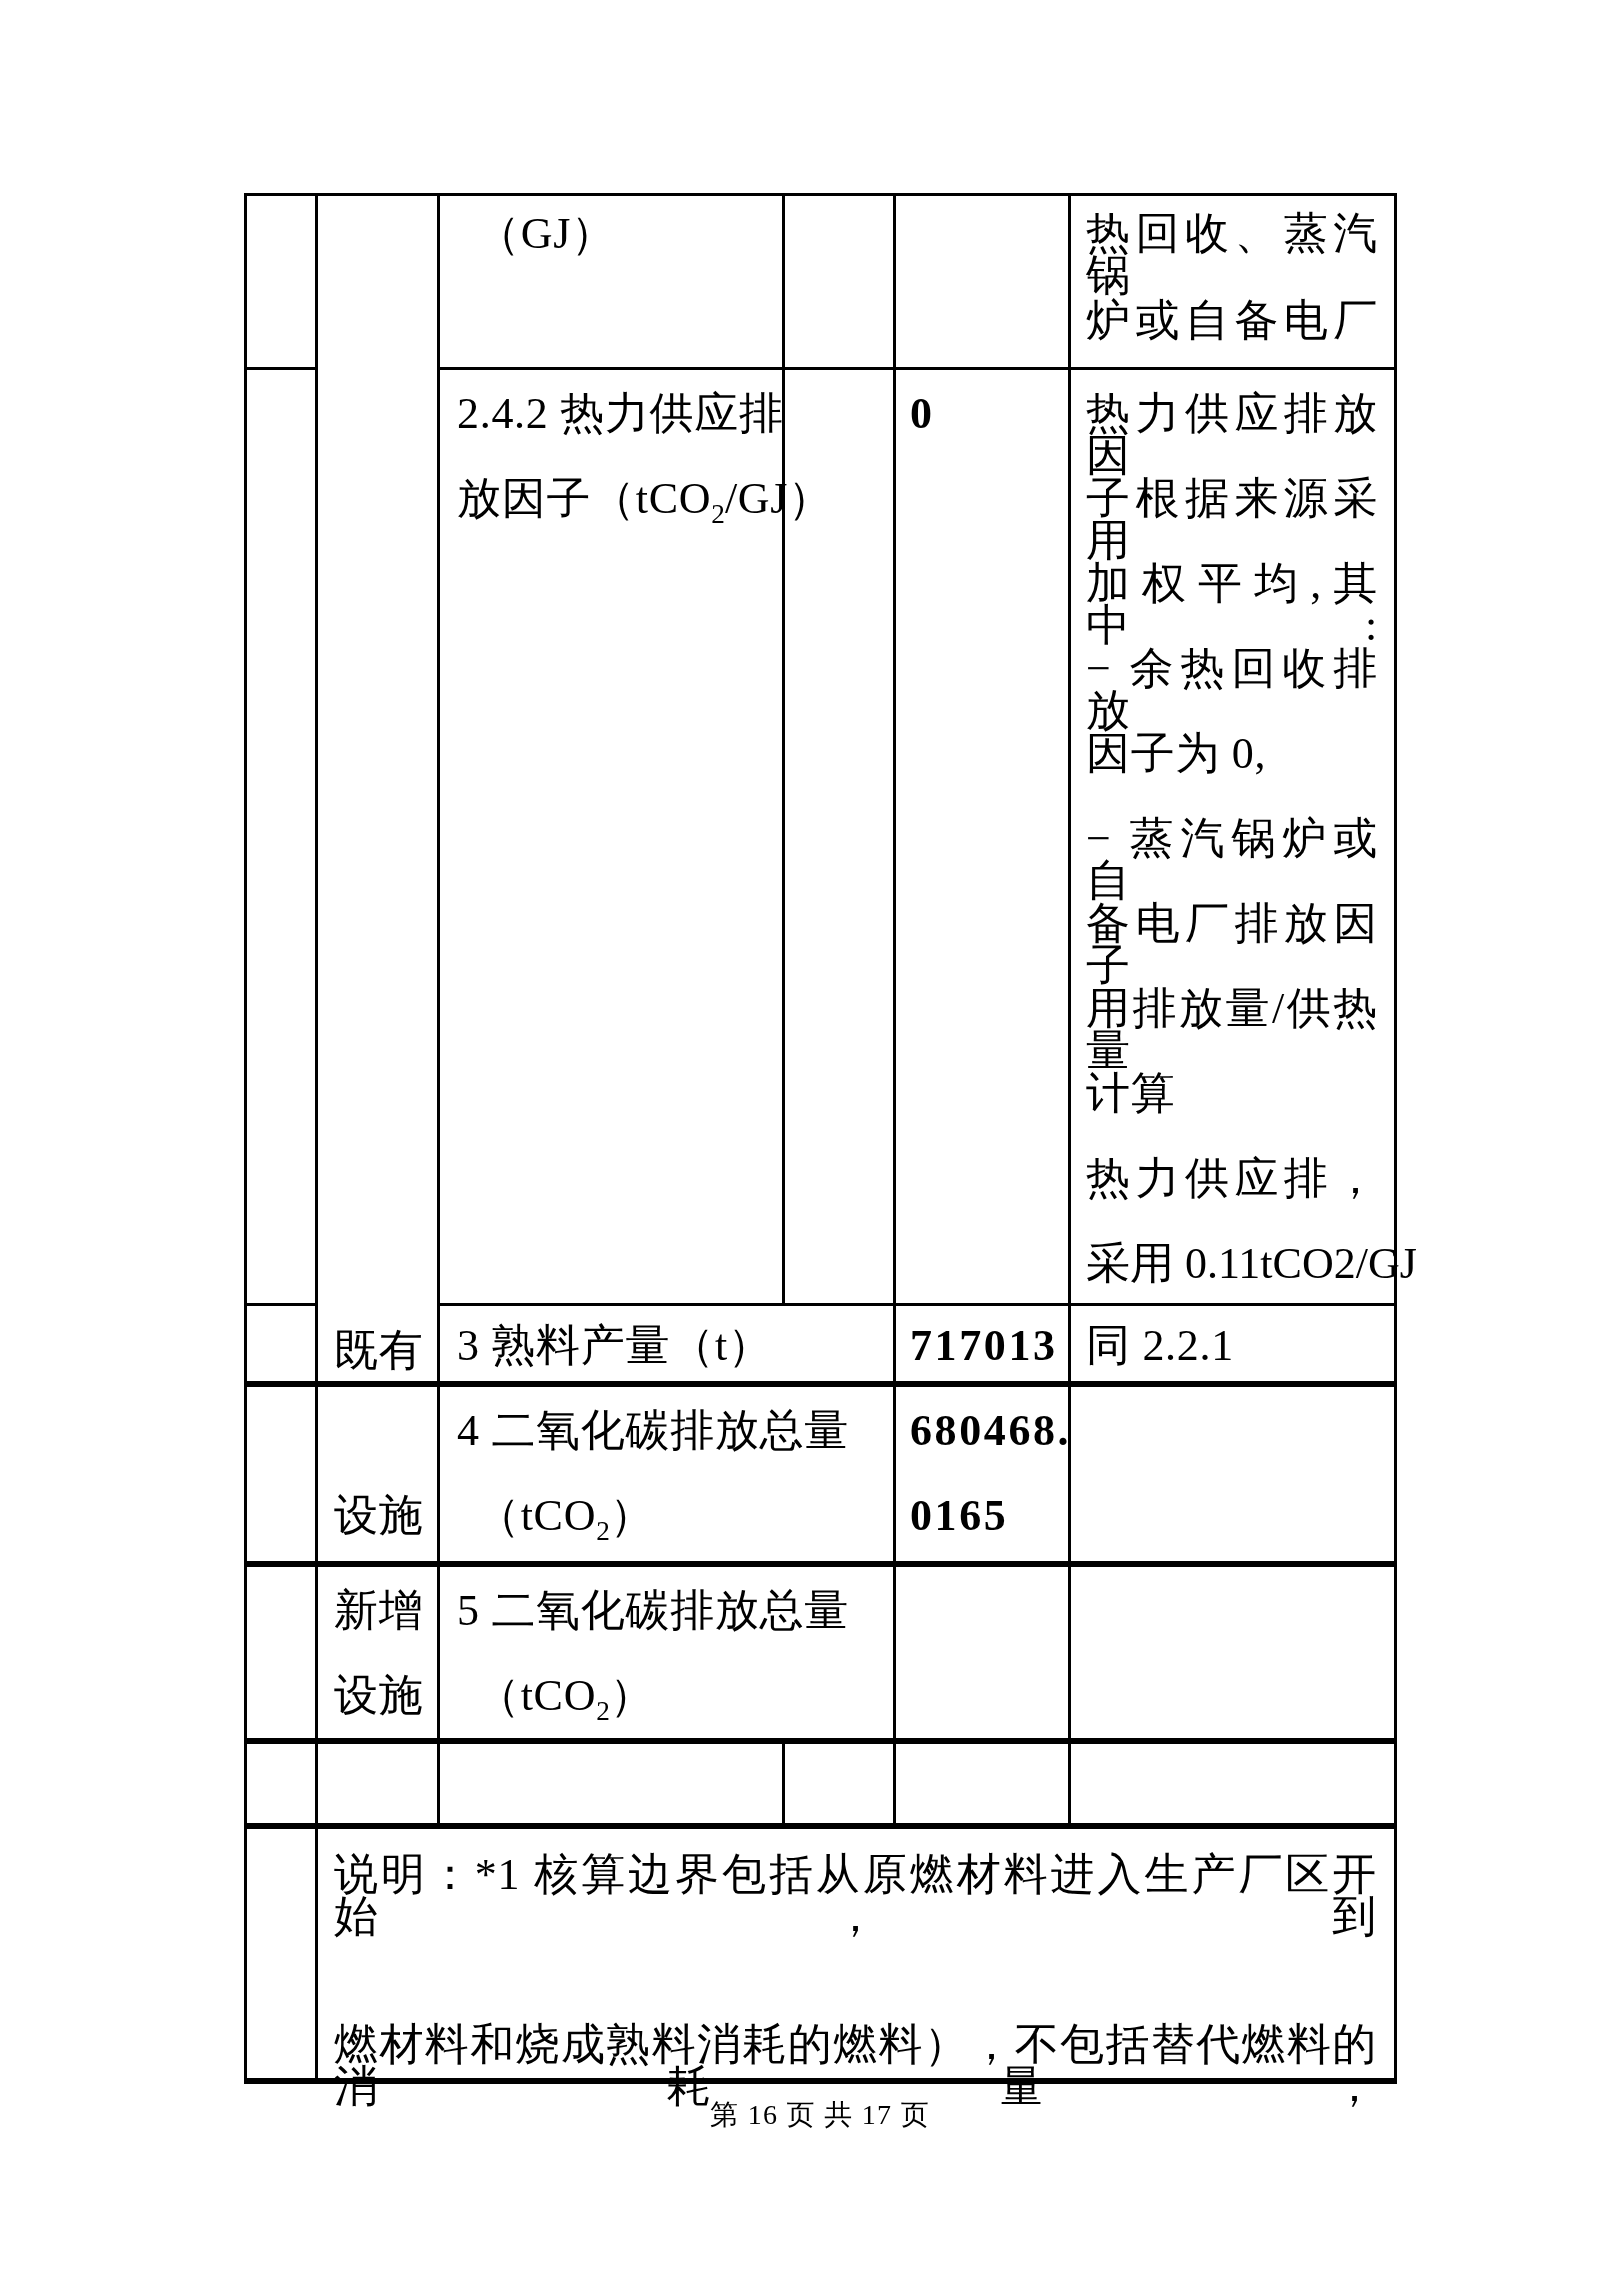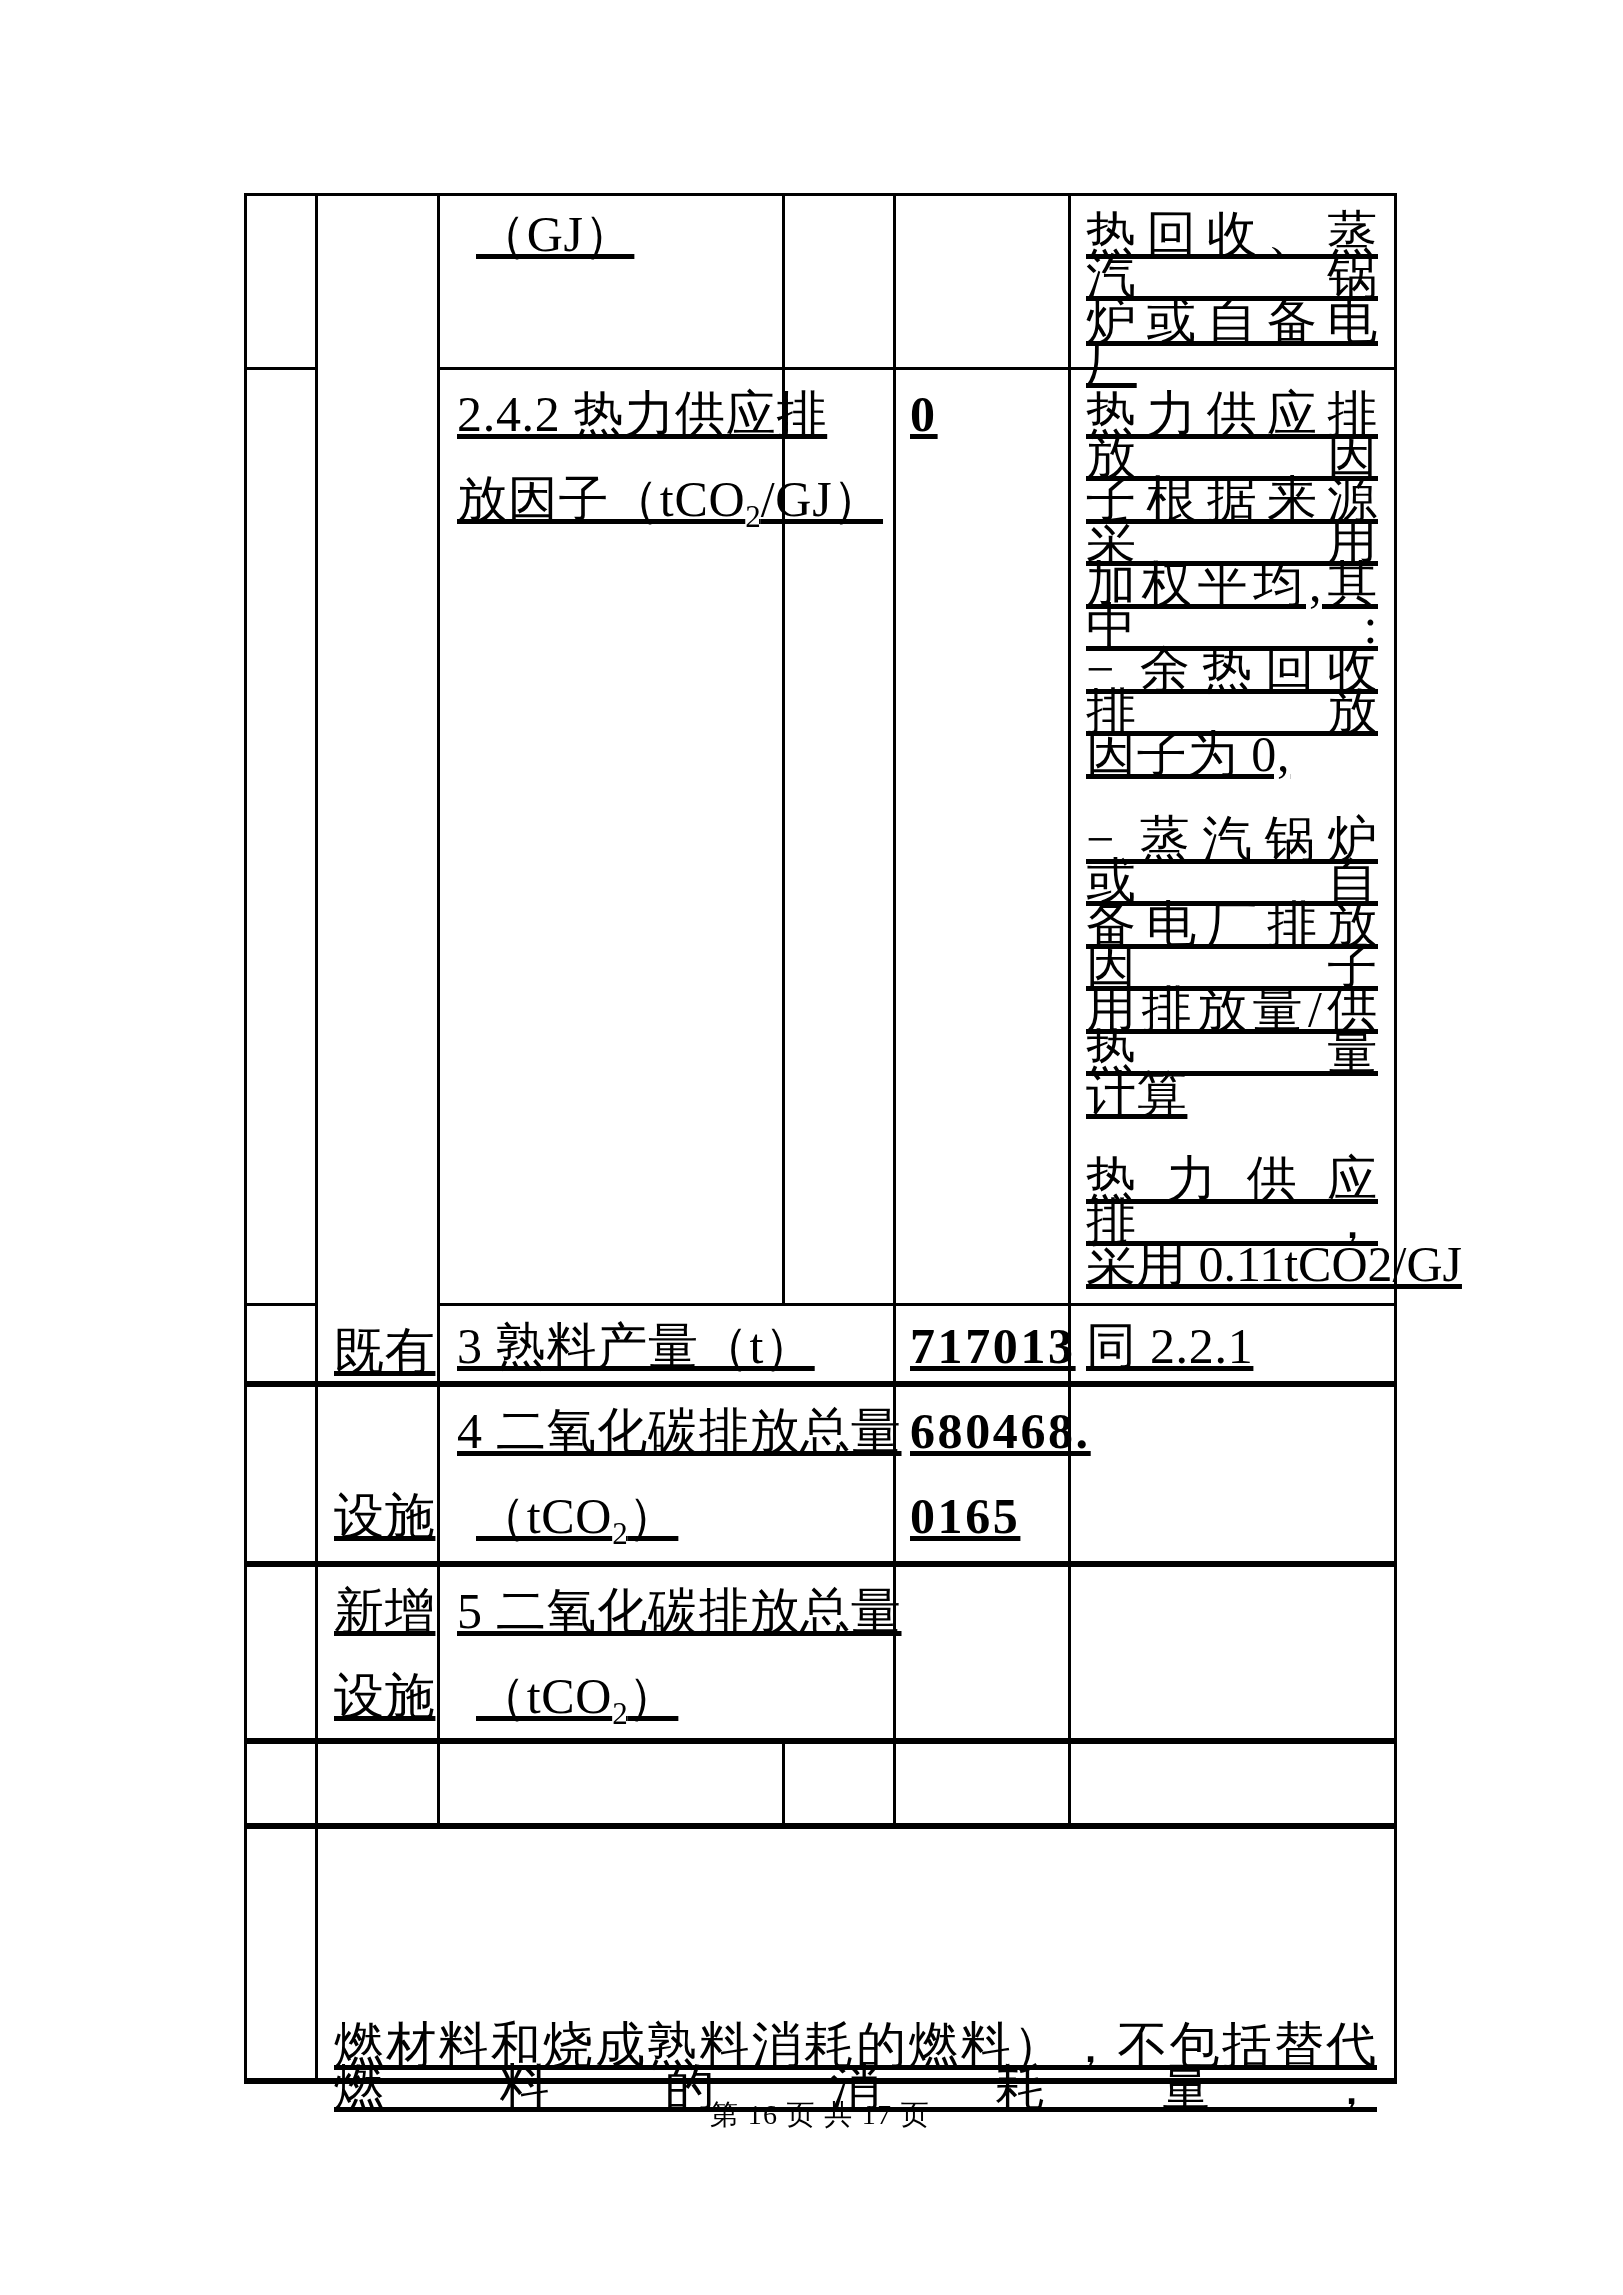--- a/index.html
+++ b/index.html
@@ -7,25 +7,24 @@
     position:relative;
     width:1623px;height:2295px;
     background:#ffffff;
     font-family:"Liberation Serif","DejaVu Serif",serif;
     color:#000;
     overflow:hidden;
   }
   .hl,.vl{position:absolute;background:#000;}
   .t{
     position:absolute;
-    font-size:50px;
+    font-size:44px;
     line-height:42px;
     white-space:nowrap;
     letter-spacing:0.7px;
-    text-decoration:underline;
   }
   .just{
     white-space:normal;
     text-align:justify;
     text-align-last:justify;
     word-break:break-all;
   }
   .b{font-weight:bold;letter-spacing:2.6px;}
   .t sub{font-size:0.62em;line-height:0;letter-spacing:0;}
   .footer{
@@ -97,18 +96,19 @@
   <div class="t b" style="left:910px;top:1410px">680468.</div>
   <div class="t b" style="left:910px;top:1495px">0165</div>
 
   <div class="t" style="left:334px;top:1590px">新增</div>
   <div class="t" style="left:334px;top:1675px">设施</div>
   <div class="t" style="left:457px;top:1590px">5 二氧化碳排放总量</div>
   <div class="t" style="left:476px;top:1675px">
     <span>（tCO</span><sub>2</sub><span>）</span>
   </div>
 
+  <div class="t just" style="left:334px;top:1854px;width:1043px">说明：*1 核算边界包括从原燃材料进入生产厂区开始，到</div>
   <div class="t just" style="left:334px;top:2024px;width:1043px">燃材料和烧成熟料消耗的燃料），不包括替代燃料的消耗量，</div>
 
   <div class="footer">第 16 页 共 17 页</div>
 
 </div>
 
 
 </body></html>

